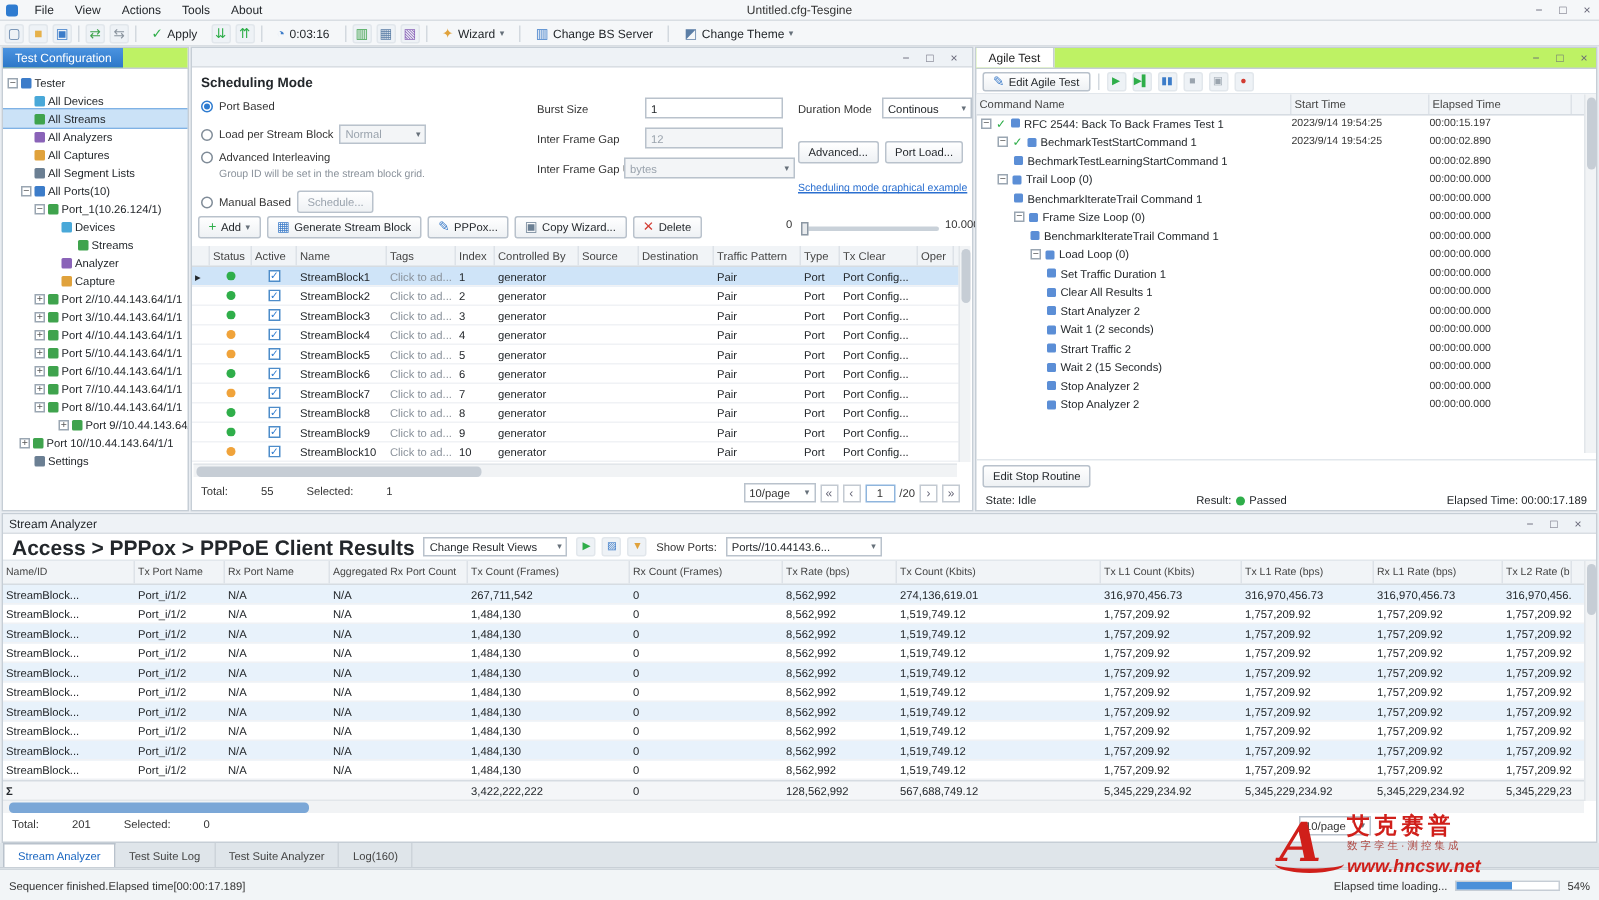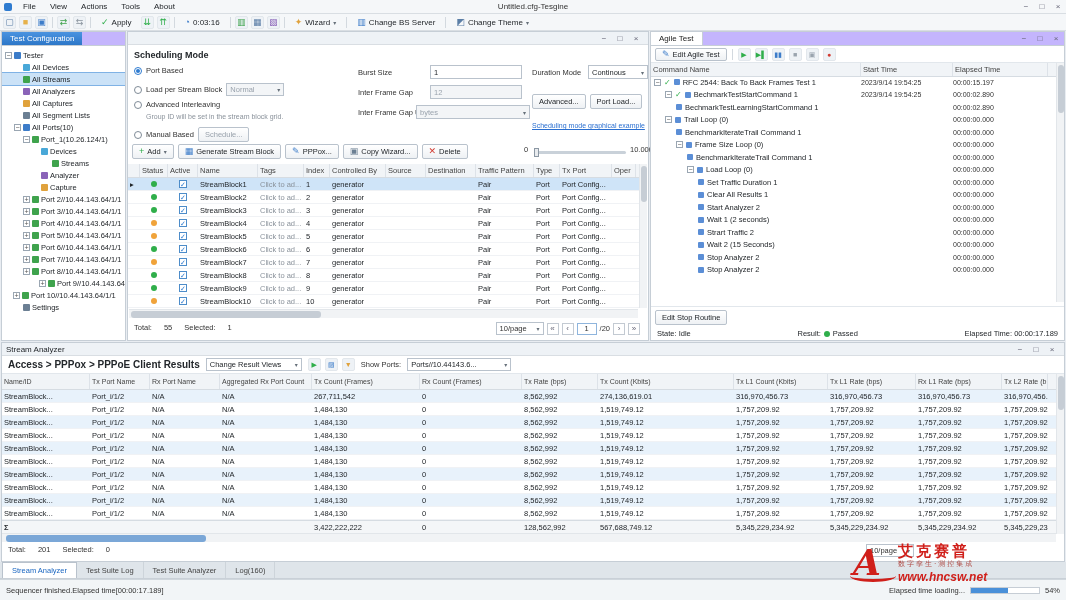--- a/index.html
+++ b/index.html
@@ -19,21 +19,21 @@
 .tsep{width:1px;height:11px;background:#d3d9df;margin:0 1px}
 .tbtn{display:flex;align-items:center;gap:3px;padding:1px 5px;border-radius:2px;border:1px solid transparent;white-space:nowrap}
 .bicn{font-size:9px;line-height:1}
 .caret{font-size:6px;color:#66707a}
 
 .panel{position:absolute;background:#fff;border:1px solid #c6ced6}
 #left-panel{left:1px;top:31px;width:125px;height:310px}
 #mid-panel{left:127px;top:31px;width:522px;height:310px}
 #right-panel{left:650px;top:31px;width:415px;height:310px}
 #bottom-panel{left:1px;top:342px;width:1064px;height:220px}
-.tabstrip{height:14px;background:#c4b5fd;border-bottom:1px solid #c6ced6;display:flex;align-items:stretch}
+.tabstrip{height:14px;background:#bef264;border-bottom:1px solid #c6ced6;display:flex;align-items:stretch}
 .tab-blue{background:linear-gradient(#4a93e0,#2d77c8);color:#fff;padding:0 8px;display:flex;align-items:center;font-size:8px}
 .tab-lite{background:#fff;border-right:1px solid #c6ced6;padding:0 8px;display:flex;align-items:center;font-size:8px;color:#222}
 .pcap{height:13px;background:#eef2f6;border-bottom:1px solid #d9dee3;display:flex;align-items:center;padding:0 4px}
 
 #config-tree{padding-top:3px;overflow:hidden;height:293px}
 .tree-item{height:12px;display:flex;align-items:center;gap:2px;white-space:nowrap;font-size:7.5px;padding-right:2px}
 .tree-item.sel{background:#cbe2f7;outline:1px solid #7fb2e5}
 .expander{width:7px;height:7px;border:1px solid #9aa6b2;background:#fff;font-size:7px;line-height:5px;text-align:center;color:#555;flex:0 0 auto}
 .exp-sp{width:7px;flex:0 0 auto}
 .ticon{width:7px;height:7px;flex:0 0 auto;border-radius:1px}
@@ -62,33 +62,33 @@
 .muted{color:#8a929b}
 .dot{width:6px;height:6px;border-radius:50%;display:inline-block;margin:0 auto}
 .dot.green{background:#2fae4a}
 .dot.amber{background:#f0a33a}
 .cbx{width:8px;height:8px;border:1px solid #4d8cc9;background:#fff;color:#2e7bd0;font-size:7px;line-height:7px;text-align:center;margin:0 auto}
 .vscroll{position:absolute;width:8px;background:#f1f3f5;border-left:1px solid #e2e6ea}
 .vthumb{position:absolute;left:1px;width:6px;background:#c6cdd5;border-radius:3px}
 .hscroll{position:absolute;height:9px;background:#f1f3f5;border-top:1px solid #e2e6ea}
 .hthumb{position:absolute;top:1px;height:7px;background:#c6cdd5;border-radius:3px}
 .hthumb.blue{background:#7ba7d7}
-.gfoot{position:absolute;display:flex;align-items:flex-end;font-size:7.5px;color:#333;gap:12px}
+.gfoot{position:absolute;display:flex;align-items:flex-end;font-size:7.5px;color:#333;gap:22px}
 .pager{display:flex;align-items:center;gap:3px}
 .pbtn{width:12px;height:12px;border:1px solid #c3cad2;background:#fff;display:flex;align-items:center;justify-content:center;color:#667;font-size:8px}
 .pinput{width:20px;height:12px;border:1px solid #8fb5dd;background:#fff;display:flex;align-items:center;justify-content:center}
 
 .a-row{display:flex;height:12.5px;align-items:center;font-size:7.5px;white-space:nowrap}
 .a-name{width:210px;overflow:hidden;display:flex;align-items:center;gap:3px;flex:0 0 auto}
 .a-start{width:92px;flex:0 0 auto;overflow:hidden;font-size:7px;color:#333}
 .a-elap{width:95px;flex:0 0 auto;overflow:hidden;font-size:7px;color:#333}
 .chk{color:#2fae4a;font-weight:bold;font-size:8px}
 .cicon{width:6px;height:6px;background:#5b8ed6;border-radius:1px;flex:0 0 auto}
 
-.crumb{font-weight:bold;font-size:10px}
+.crumb{font-weight:bold;font-size:14px}
 .an-rows .g-row:nth-child(odd){background:#e8f2fb}
 .sum-row{display:flex;height:13px;align-items:center;background:#f4f6f8;border-top:1px solid #d6dce2}
 
 #bottom-tabs{position:absolute;left:0;top:562px;width:1066px;height:17px;background:#dfe5ea;border-bottom:1px solid #c9d0d7;display:flex;align-items:stretch;padding-left:2px}
 .btab{padding:0 9px;display:flex;align-items:center;font-size:7.5px;color:#444;border-right:1px solid #cdd4da}
 .btab.active{background:#fff;color:#1a66c0;border:1px solid #b9c2cc;border-bottom:none}
 #statusbar{position:absolute;left:0;top:579px;width:1066px;height:21px;background:#f2f5f7;border-top:1px solid #d0d7dd;display:flex;align-items:center;padding:0 6px;font-size:7.5px;color:#333}
 .sb-right{margin-left:auto;display:flex;align-items:center;gap:5px}
 .pbar{width:70px;height:7px;border:1px solid #c6cdd5;background:#fff}
 .pfill{height:100%;background:#4a90d9}
@@ -395,21 +395,21 @@
           <div class="g-cell" style="width: 28px;">Status</div>
           <div class="g-cell" style="width: 30px;">Active</div>
           <div class="g-cell" style="width: 60px;">Name</div>
           <div class="g-cell" style="width: 46px;">Tags</div>
           <div class="g-cell" style="width: 26px;">Index</div>
           <div class="g-cell" style="width: 56px;">Controlled By</div>
           <div class="g-cell" style="width: 40px;">Source</div>
           <div class="g-cell" style="width: 50px;">Destination</div>
           <div class="g-cell" style="width: 58px;">Traffic Pattern</div>
           <div class="g-cell" style="width: 26px;">Type</div>
-          <div class="g-cell" style="width: 52px;">Tx Port</div>
+          <div class="g-cell" style="width: 52px;">Tx Clear</div>
           <div class="g-cell" style="width: 24px;">Oper</div>
         </div>
         <div class="g-row rsel">
           <div class="g-cell" style="width: 12px;">▸</div>
           <div class="g-cell" style="width: 28px; justify-content: center;">
             <span class="dot green"></span>
           </div>
           <div class="g-cell" style="width: 30px; justify-content: center;">
             <span class="cbx">✓</span>
           </div>

